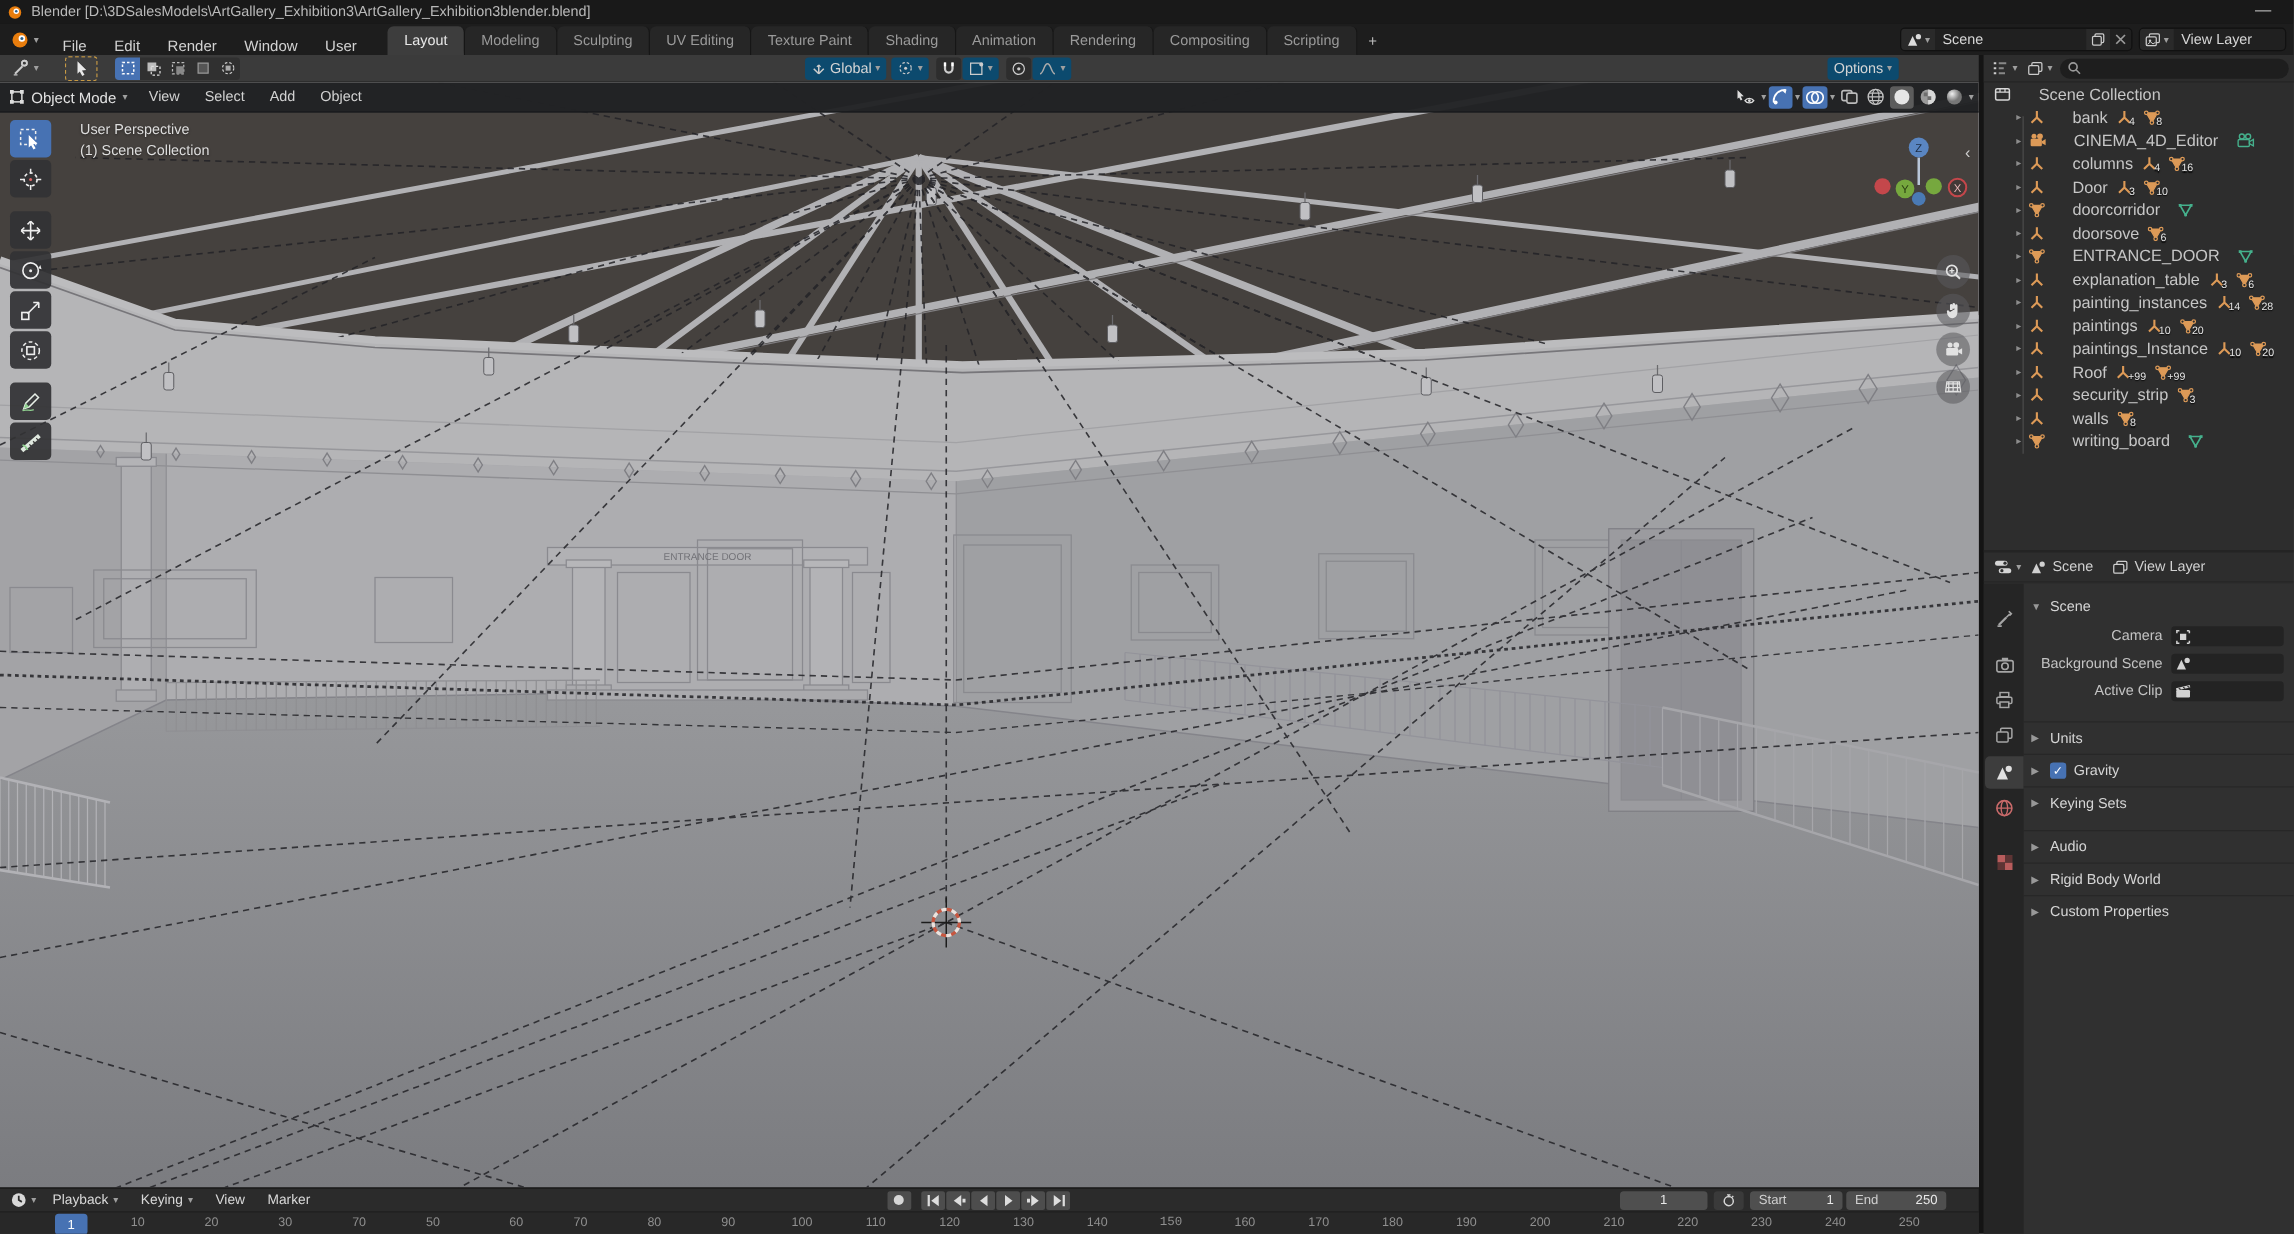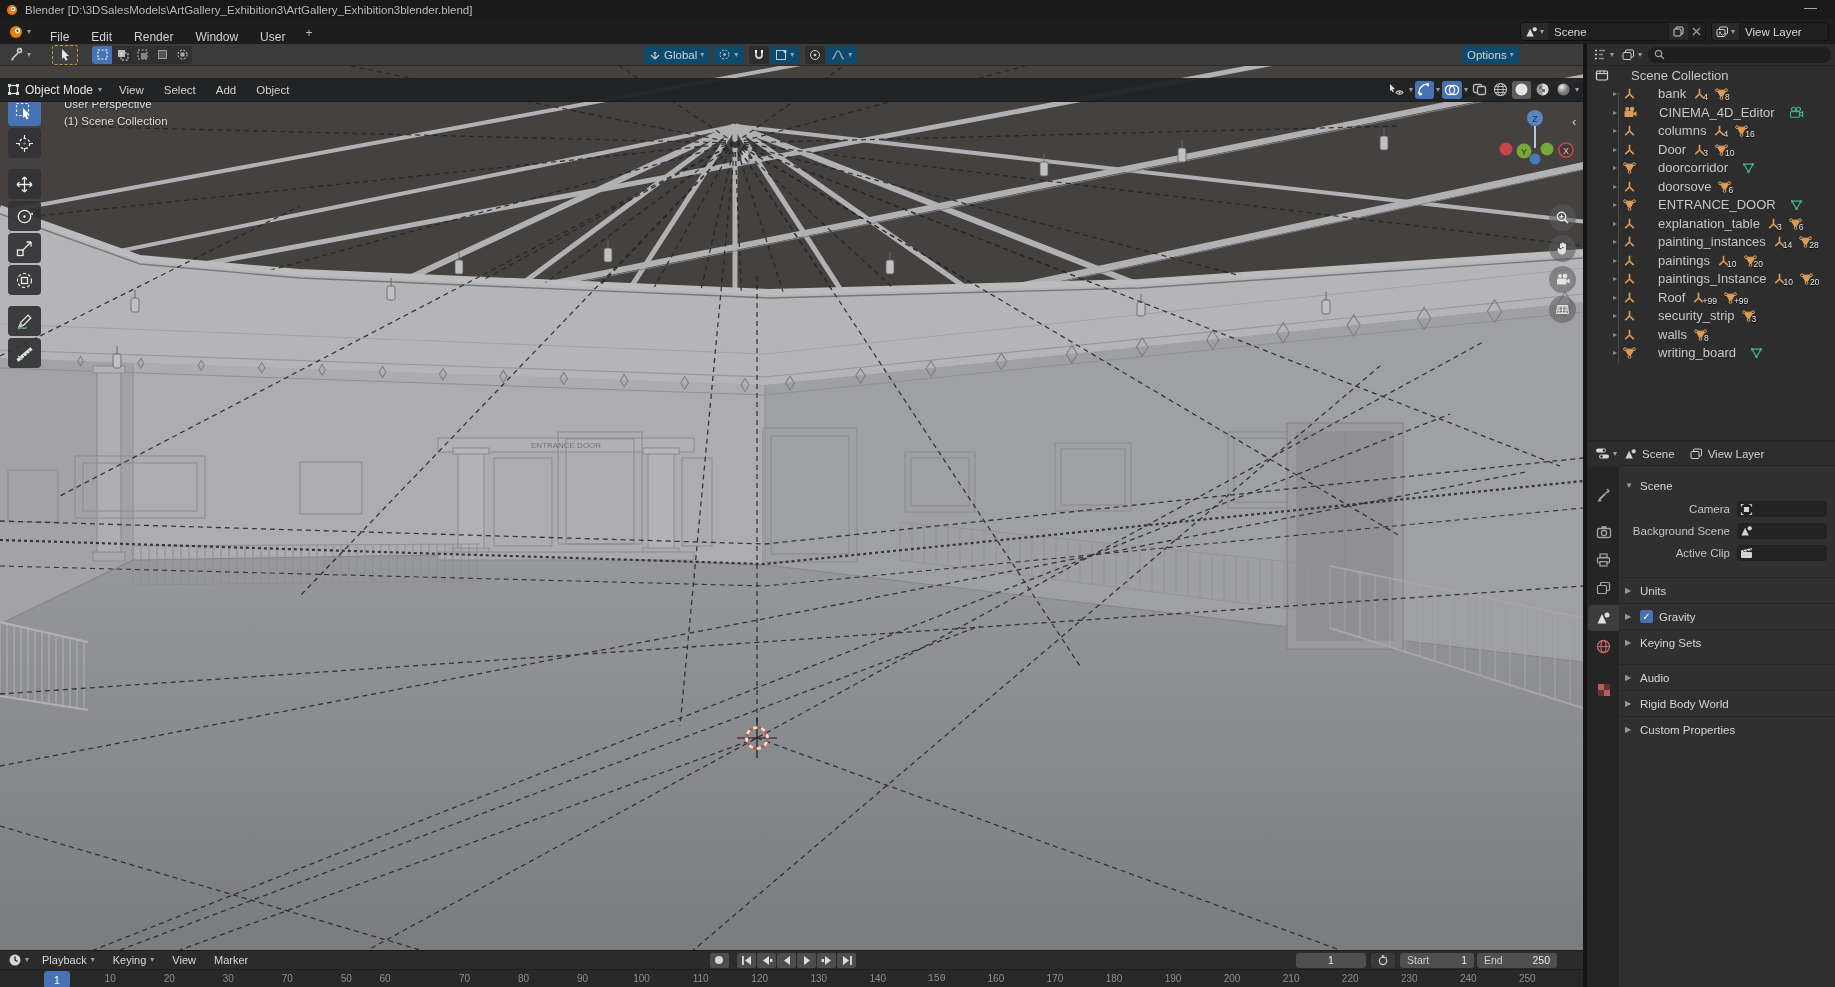--- a/index.html
+++ b/index.html
@@ -31,21 +31,21 @@
   .tr-btn{height:18px;display:flex;align-items:center;justify-content:center;border-radius:3px;margin:0 1px}
   .mode-btn{width:20px;height:18px;background:#303030;display:flex;align-items:center;justify-content:center}
   .mode-btn.first{border-radius:3px 0 0 3px}
   .mode-btn.last{border-radius:0 3px 3px 0}
   .mode-btn.on{background:#4772b3}
   #tweak-btn{width:26px;height:20px;border:1px dashed #c79a45;border-radius:3px;background:#3f3f3f;display:flex;align-items:center;justify-content:center;margin-left:16px}
   .ddown{display:flex;align-items:center;gap:3px;background:#0c4a6e;border-radius:3px;height:18px;padding:0 5px;color:#d5d5d5;font-size:11.5px}
   #options-dd{position:absolute;left:1462px;top:2px}
   
   #viewport{left:0;top:66px;width:1583px;height:884px;background:#87888c;overflow:hidden}
-  #vp-header{left:0;top:12px;width:1583px;height:24px;background:rgba(33,34,36,.96);display:flex;align-items:center;border-bottom:1px solid #191a1c;position:absolute;z-index:5}
+  #vp-header{left:0;top:0;width:1583px;height:24px;background:rgba(33,34,36,.96);display:flex;align-items:center;border-bottom:1px solid #191a1c;position:absolute;z-index:5}
   #vp-header .menu-item{padding:0 10px;font-size:11.5px}
   #mode-dd{display:flex;align-items:center;gap:5px;padding:0 7px;height:100%;color:#e2e2e2}
   #vp-right{margin-left:auto;display:flex;align-items:center;gap:2px;padding-right:4px}
   .vpb{height:18px;display:flex;align-items:center;justify-content:center;border-radius:3px;padding:0 2px}
   .vpb.blue{background:#4772b3}
   .vpb.lit{background:#5c5c5c}
   #vp-overlay-text{left:64px;top:30px;position:absolute;color:#dedede;font-size:11.5px;text-shadow:0 1px 2px rgba(0,0,0,.45);line-height:17px;z-index:4}
   
   .tool-btn{position:absolute;left:8px;width:33px;height:30px;background:rgba(50,50,52,.92);border-radius:4px;display:flex;align-items:center;justify-content:center;z-index:4}
   .tool-btn.active{background:#4772b3}
@@ -115,20 +115,32 @@
         <circle cx="9.5" cy="5.8" r="1.2" fill="#2b5f8a"></circle>
       </svg>
     <span class="chev">▾</span>
   </div>
   <div id="top-menus" class="row">
       <div class="menu-item">File</div>
       <div class="menu-item">Edit</div>
       <div class="menu-item">Render</div>
       <div class="menu-item">Window</div>
       <div class="menu-item">User</div>
+    </div>
+  <div id="ws-tabs">
+      <div class="ws-tab active">Layout</div>
+      <div class="ws-tab">Modeling</div>
+      <div class="ws-tab">Sculpting</div>
+      <div class="ws-tab">UV Editing</div>
+      <div class="ws-tab">Texture Paint</div>
+      <div class="ws-tab">Shading</div>
+      <div class="ws-tab">Animation</div>
+      <div class="ws-tab">Rendering</div>
+      <div class="ws-tab">Compositing</div>
+      <div class="ws-tab">Scripting</div>
     </div>
   <div class="ws-plus">+</div>
   <div id="top-right">
     <div class="pill" style="width:186px">
       <div class="seg dark">
           <span>
             <svg width="13" height="12" viewBox="0 0 14 13">
               <circle cx="10.5" cy="3.6" r="2.3" fill="#ddd"></circle>
               <path d="M1.5 11.5L5.5 3l4 8.5z" fill="#ddd"></path>
             </svg>
@@ -867,21 +879,21 @@
         <span>250</span>
     </div>
   </div>
   <div id="tl-ruler">
     <div id="cur-frame" style="left: 44px;">1</div>
   <div class="tick" style="left: 110.145px;">10</div>
       <div class="tick" style="left: 169.195px;">20</div>
       <div class="tick" style="left: 228.245px;">30</div>
       <div class="tick" style="left: 287.295px;">70</div>
       <div class="tick" style="left: 346.345px;">50</div>
-      <div class="tick" style="left: 385px;">60</div>
+      <div class="tick" style="left: 413px;">60</div>
       <div class="tick" style="left: 464.445px;">70</div>
       <div class="tick" style="left: 523.495px;">80</div>
       <div class="tick" style="left: 582.545px;">90</div>
       <div class="tick" style="left: 641.595px;">100</div>
       <div class="tick" style="left: 700.645px;">110</div>
       <div class="tick" style="left: 759.695px;">120</div>
       <div class="tick" style="left: 818.745px;">130</div>
       <div class="tick" style="left: 877.795px;">140</div>
       <div class="tick" style="left: 936.845px; font-family: Liberation Mono, monospace;">150</div>
       <div class="tick" style="left: 995.895px;">160</div>

